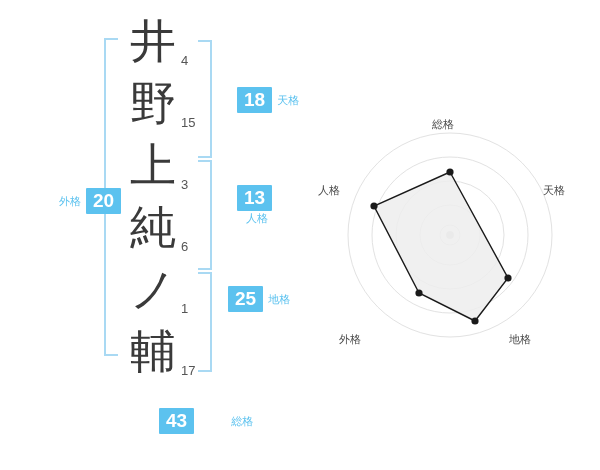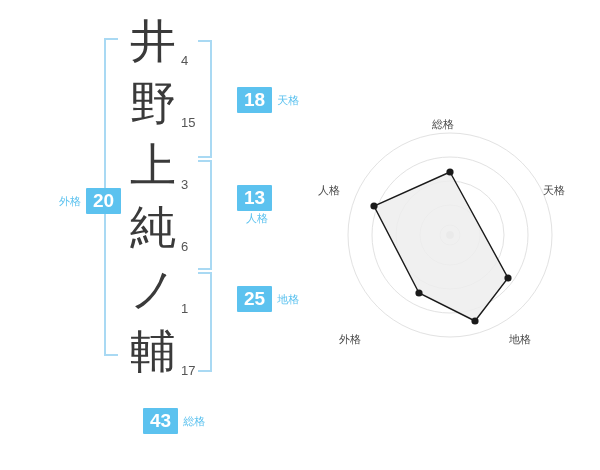--- a/index.html
+++ b/index.html
@@ -166,26 +166,26 @@
   <div class="chip-group" style="left:218px; top:87px;">
     <span class="chip">18</span>
     <span class="chip-label">天格</span>
   </div>
 
   <div class="chip-group" style="left:218px; top:185px;flex-direction:column;">
     <span class="chip">13</span>
     <span class="chip-label">人格</span>
   </div>
 
-  <div class="chip-group" style="left:218px; top:286px;">
+  <div class="chip-group" style="left:209px; top:286px;">
     <span class="chip">25</span>
     <span class="chip-label">地格</span>
   </div>
 
-  <div class="chip-group" style="left:124px; top:408px;">
+  <div class="chip-group" style="left:140px; top:408px;gap:32px;">
     <span class="chip">43</span>
     <span class="chip-label">総格</span>
   </div>
 
   <div class="radar-wrap">
     <svg width="270" height="260" viewBox="0 0 270 260">
 
       <circle cx="135" cy="130" r="102" fill="none" stroke="#e2e2e2" stroke-width="1"></circle>
       <circle cx="135" cy="130" r="78" fill="none" stroke="#e2e2e2" stroke-width="1"></circle>
       <circle cx="135" cy="130" r="54" fill="none" stroke="#e2e2e2" stroke-width="1"></circle>

